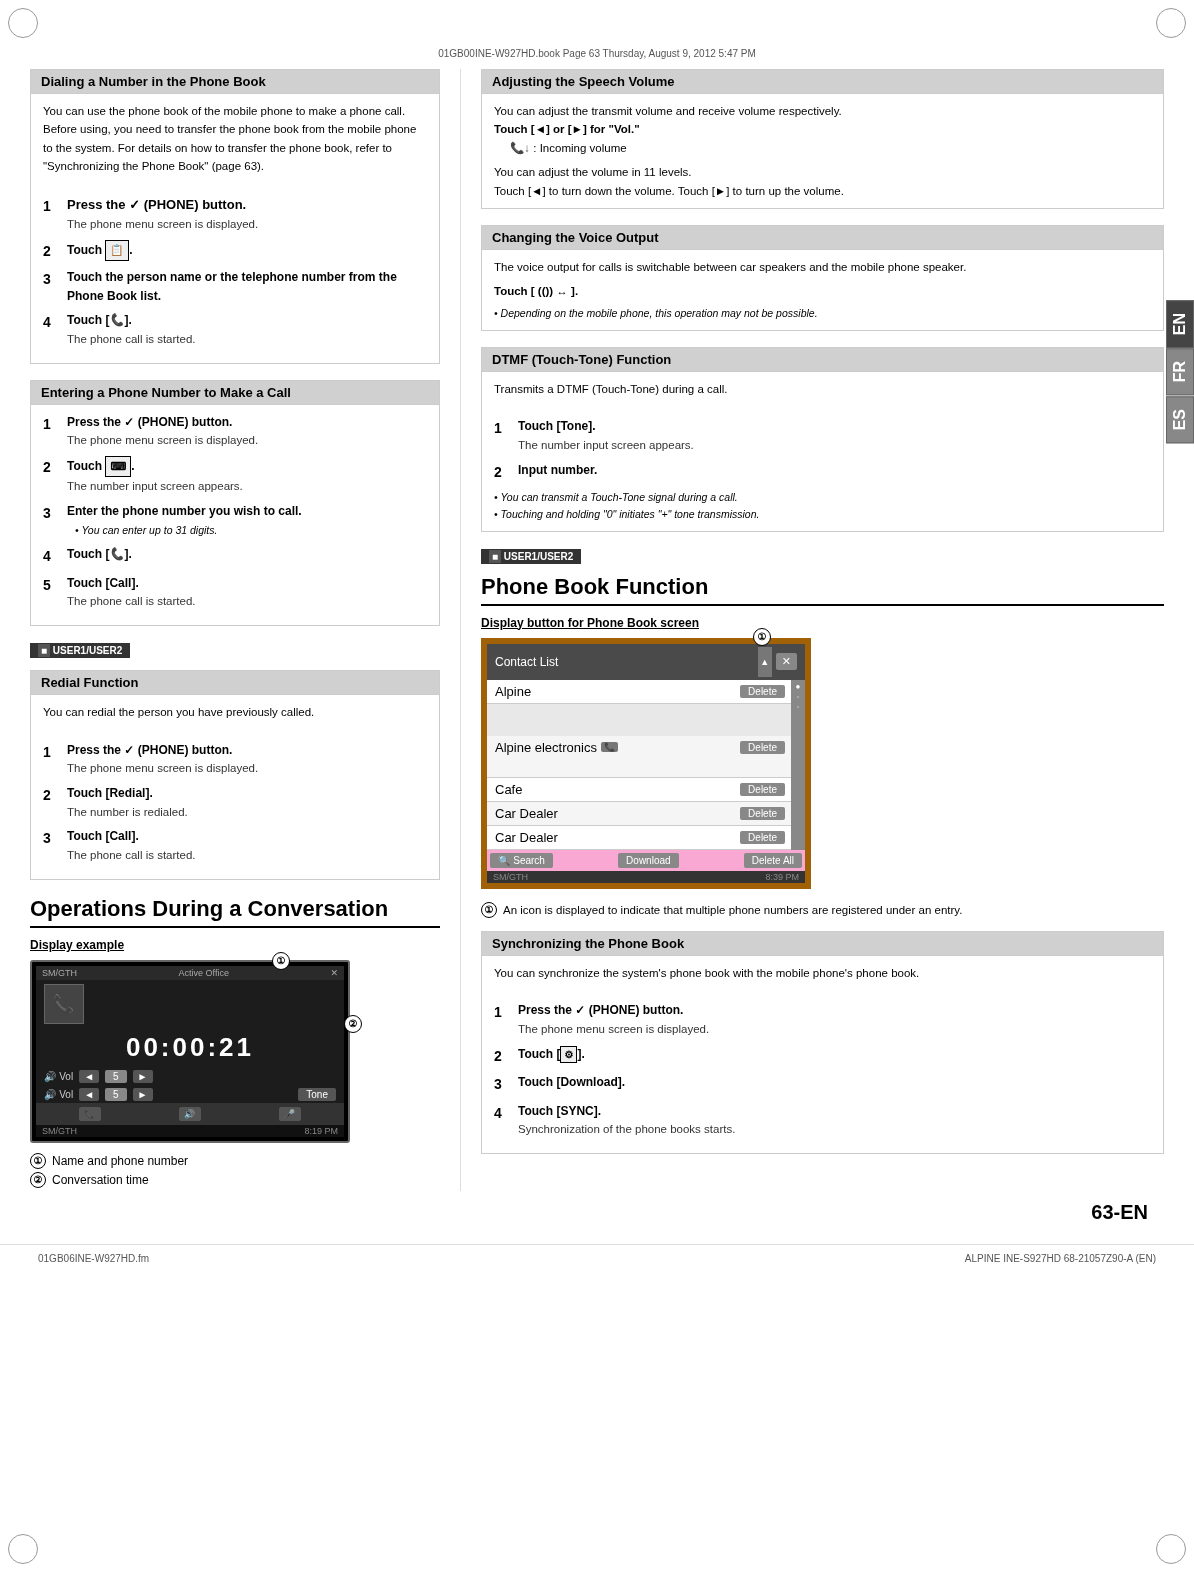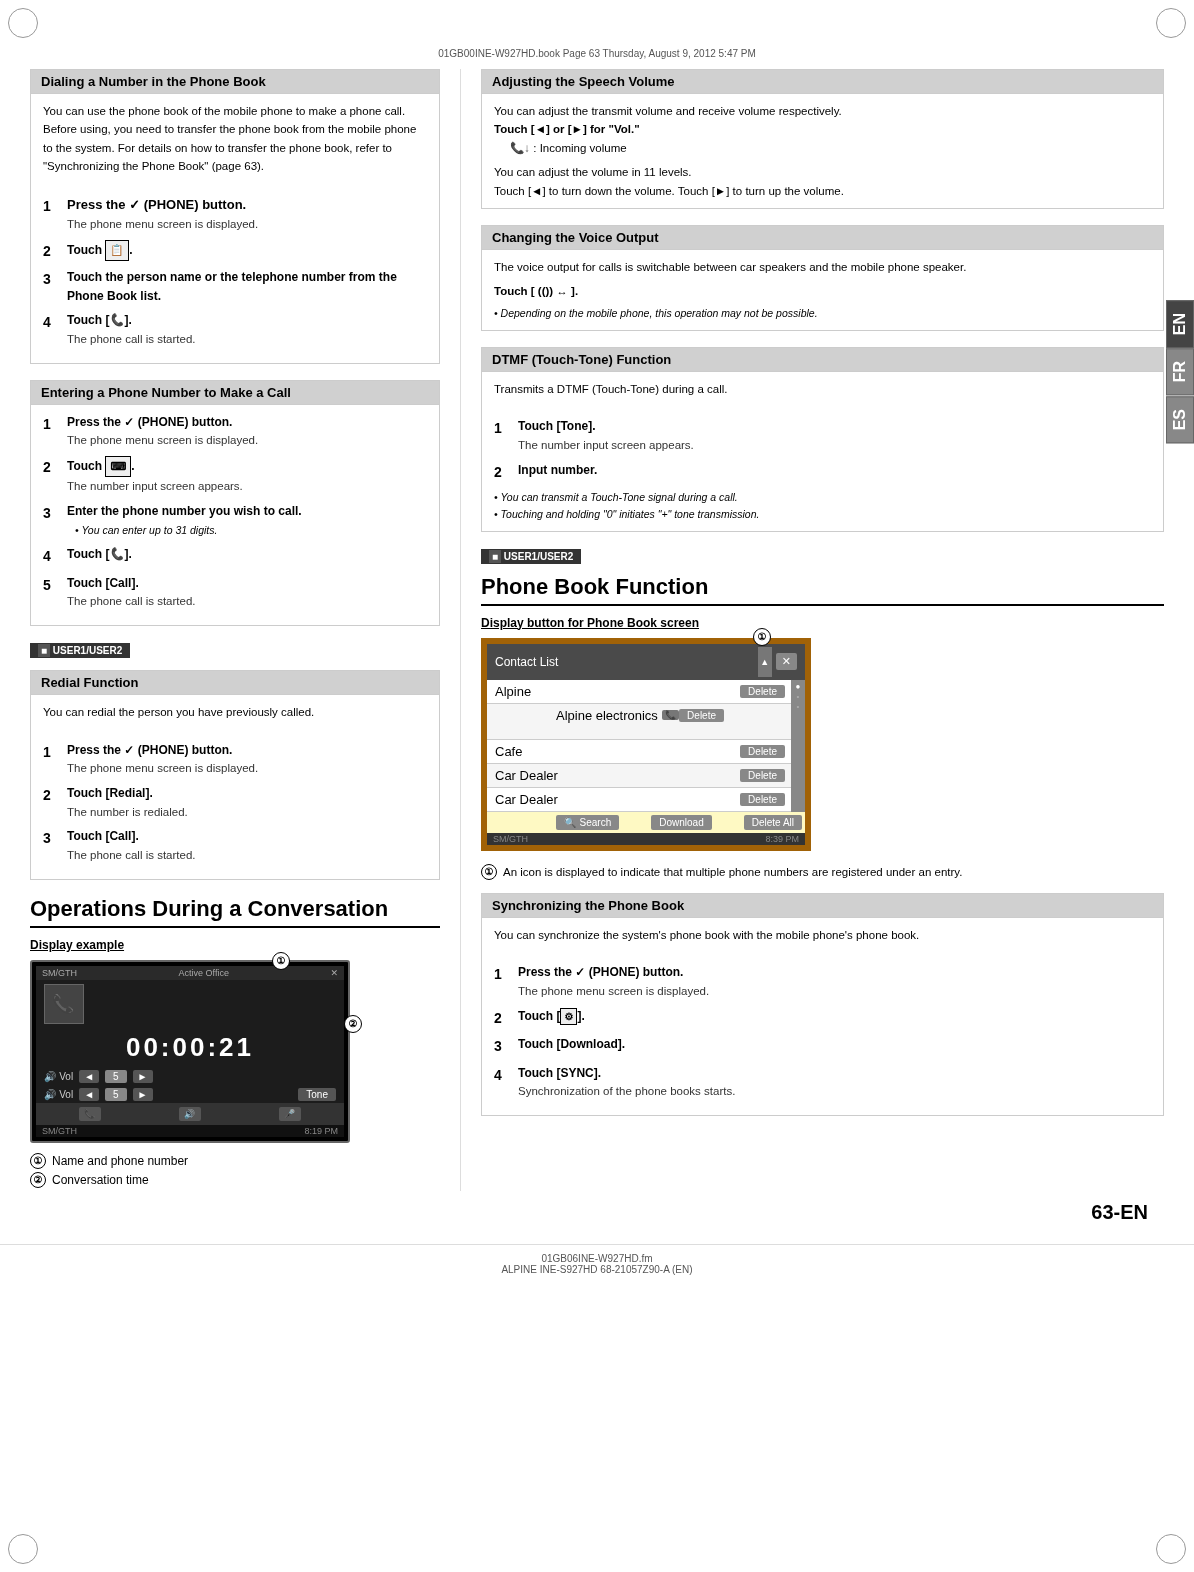--- a/index.html
+++ b/index.html
@@ -506,21 +506,21 @@
               <span style="font-size:8px; color:#fff;">●</span>
               <span style="font-size:8px; color:#aaa;">•</span>
               <span style="font-size:8px; color:#aaa;">•</span>
             </div>
 
             <div style="display:flex; justify-content:space-between; align-items:center; padding:4px 20px 4px 8px; border-bottom:1px solid #ccc; background:#fff;">
               <span>Alpine</span>
               <span style="background:#888; color:#fff; padding:1px 8px; font-size:10px; border-radius:2px;">Delete</span>
             </div>
 
-            <div style="display:flex; justify-content:center; align-items:center; padding:4px 20px 16px 8px; border-bottom:1px solid #ccc; background:#f5f5f5;">
+            <div style="display:flex; justify-content:space-between; align-items:center; padding:4px 20px 22px 8px; border-bottom:1px solid #ccc; background:#f5f5f5;margin-top:32px;">
               <div style="display:flex; align-items:center; gap:4px;">
                 <span>Alpine electronics</span>
                 <span style="background:#777; color:#fff; padding:0px 3px; font-size:9px; border-radius:2px;">📞</span>
               </div>
               <span style="background:#888; color:#fff; padding:1px 8px; font-size:10px; border-radius:2px;">Delete</span>
             </div>
 
             <div style="display:flex; justify-content:space-between; align-items:center; padding:4px 20px 4px 8px; border-bottom:1px solid #ccc; background:#fff;">
               <span>Cafe</span>
               <span style="background:#888; color:#fff; padding:1px 8px; font-size:10px; border-radius:2px;">Delete</span>
@@ -530,21 +530,21 @@
               <span>Car Dealer</span>
               <span style="background:#888; color:#fff; padding:1px 8px; font-size:10px; border-radius:2px;">Delete</span>
             </div>
 
             <div style="display:flex; justify-content:space-between; align-items:center; padding:4px 20px 4px 8px; border-bottom:1px solid #ccc; background:#fff;">
               <span>Car Dealer</span>
               <span style="background:#888; color:#fff; padding:1px 8px; font-size:10px; border-radius:2px;">Delete</span>
             </div>
           </div>
 
-          <div style="background:#fef9c3; display:flex; justify-content:flex-end; padding:3px; font-size:10px;gap:32px;">
+          <div style="background:#f9a8d4; display:flex; justify-content:space-between; padding:3px; font-size:10px;">
             <span style="background:#888; color:#fff; padding:2px 8px; border-radius:2px;">🔍 Search</span>
             <span style="background:#888; color:#fff; padding:2px 8px; border-radius:2px;">Download</span>
             <span style="background:#888; color:#fff; padding:2px 8px; border-radius:2px;">Delete All</span>
           </div>
 
           <div style="background:#333; display:flex; justify-content:space-between; padding:1px 6px; font-size:9px; color:#888;">
             <span>SM/GTH</span>
             <span>8:39 PM</span>
           </div>
         </div>
@@ -599,19 +599,19 @@
     <div class="side-tab active">EN</div>
     <div class="side-tab">FR</div>
     <div class="side-tab">ES</div>
   </div>
 
   <div class="page-number-area">
     <span>63-EN</span>
   </div>
 
   <div class="bottom-bar">
-    <div style="display:flex; justify-content:space-between; padding:0 30px;flex-direction:column;">
+    <div style="display:flex; justify-content:space-between; padding:0 30px;">
       <span>01GB06INE-W927HD.fm</span>
       <span>ALPINE INE-S927HD 68-21057Z90-A (EN)</span>
     </div>
   </div>
 
 </div>
 
 </body></html>

